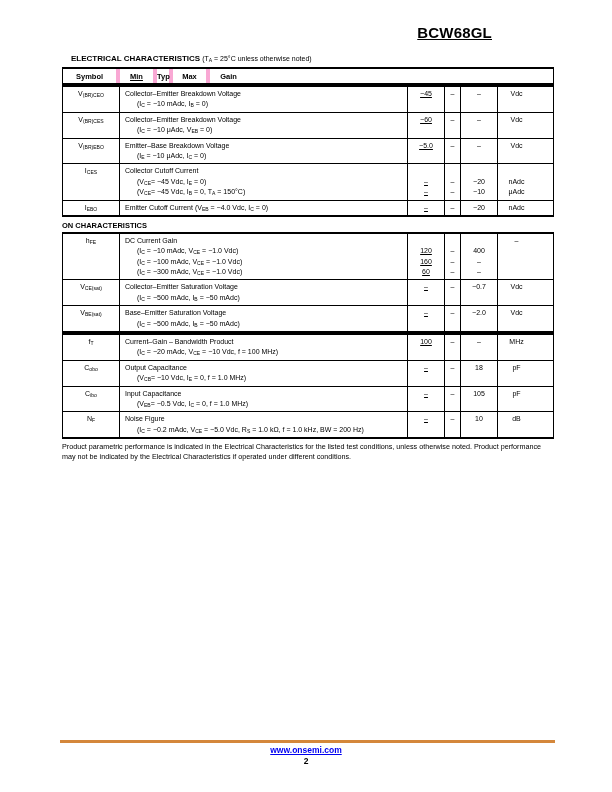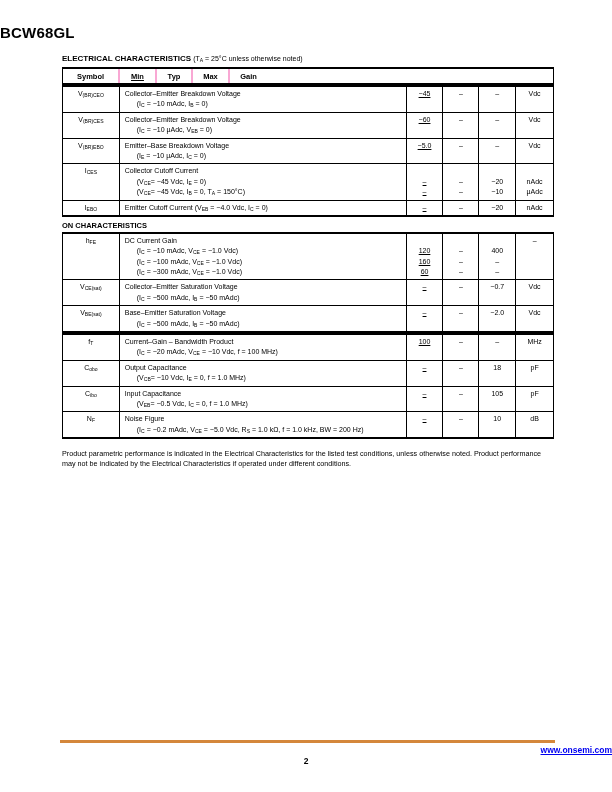--- a/index.html
+++ b/index.html
@@ -3,51 +3,51 @@
 <meta charset="utf-8">
 <style>
   * { box-sizing: border-box; }
   body { margin: 0; background: #888; }
   .page {
     position: relative; width: 612px; height: 792px; margin: 0 auto;
     background: #ffffff; font-family: "Liberation Sans", sans-serif; color: #000;
   }
   .doc-title {
     position: absolute; top: 24px; left: 0; width: 492px;
-    text-align: left; font-size: 15px; font-weight: bold; letter-spacing: .2px;
+    text-align: right; font-size: 15px; font-weight: bold; letter-spacing: .2px; text-decoration: underline;
   }
   .content { position: absolute; left: 62px; top: 54px; width: 492px; }
   .ec-heading { font-size: 7px; margin-bottom: 4px; white-space: nowrap; }
-  .ec-title { font-weight: bold; font-size: 8px; }
+  .ec-title { font-weight: bold; font-size: 8px; margin-left: 9px; }
   .ec-note { font-size: 7px; }
   .thead {
     display: flex; border: 1px solid #000; border-top-width: 2px; border-bottom-width: 2px;
   }
   .th {
     font-weight: bold; font-size: 7.5px; line-height: 9px; text-align: center;
-    padding: 3px 0 2px 0; border-right: 2px solid #f9a8d4;
+    padding: 3px 0 2px 0; border-right: 4px solid #f9a8d4;
   }
   .th:last-child { border-right: none; }
   .c-sym  { width: 57px; }
   .c-char { width: 288px; }
   .c-min  { width: 37px; text-decoration: underline; }
-  .c-typ  { width: 36px; }
+  .c-typ  { width: 16px; }
   .c-max  { width: 37px; }
   .c-unit { width: 37px; border-right: none !important; }
   .sec-label { font-size: 7.5px; font-weight: bold; margin: 4px 0 2px 0; }
   .block { border: 1px solid #000; border-top-width: 2px; border-bottom-width: 2px; }
   .trow { display: flex; border-bottom: 1px solid #000; }
   .trow:last-child { border-bottom: none; }
   .cell { padding: 2px 0; border-right: 1px solid #000; }
   .ln { height: 10.4px; line-height: 10.4px; font-size: 7px; white-space: nowrap; }
   .c-char .ln { padding-left: 5px; }
   .c-char .ln.ind { padding-left: 17px; }
   .c-sym .ln, .c-min .ln, .c-typ .ln, .c-max .ln, .c-unit .ln { text-align: center; }
   sub { font-size: 0.72em; vertical-align: -0.28em; line-height: 0; }
-  .footnote { font-size: 7.2px; line-height: 9.7px; margin-top: 10px; }
+  .footnote { font-size: 7.2px; line-height: 9.7px; margin-top: 3px; }
   .footer-bar { position: absolute; left: 60px; top: 740px; width: 495px; height: 3px; }
   .footer-link {
     position: absolute; left: 0; top: 745px; width: 612px; display: block;
     text-align: center; font-size: 8.5px; font-weight: bold; text-decoration: underline;
   }
   .page-number {
     position: absolute; left: 0; top: 756px; width: 612px;
     text-align: center; font-size: 8.5px; font-weight: bold;
   }
 </style>
@@ -388,15 +388,15 @@
               <div class="ln"></div>
             </div>
           </div>
         </div>
       </div>
 
     <div class="footnote">Product parametric performance is indicated in the Electrical Characteristics for the listed test conditions, unless otherwise noted. Product performance may not be indicated by the Electrical Characteristics if operated under different conditions.</div>
   </div>
 
   <div class="footer-bar" style="background: rgb(212, 135, 59);"></div>
-  <a class="footer-link" href="#" style="color: rgb(0, 0, 240); text-align: right;">www.onsemi.com</a>
+  <a class="footer-link" href="#" style="color: rgb(0, 0, 240);">www.onsemi.com</a>
   <div class="page-number">2</div>
 </div>
 
 </body></html>

